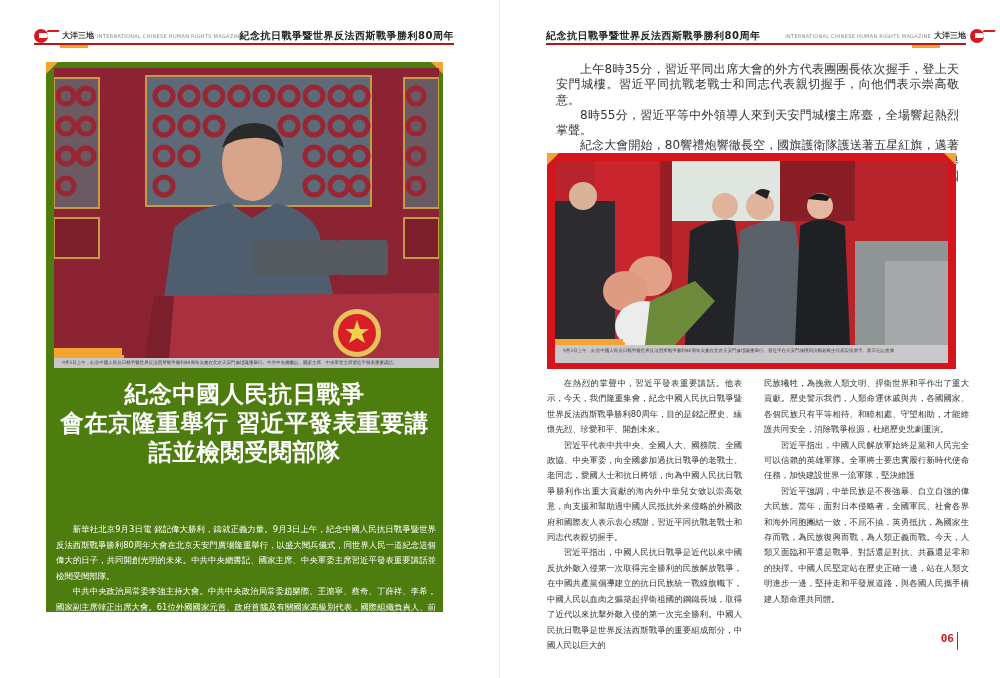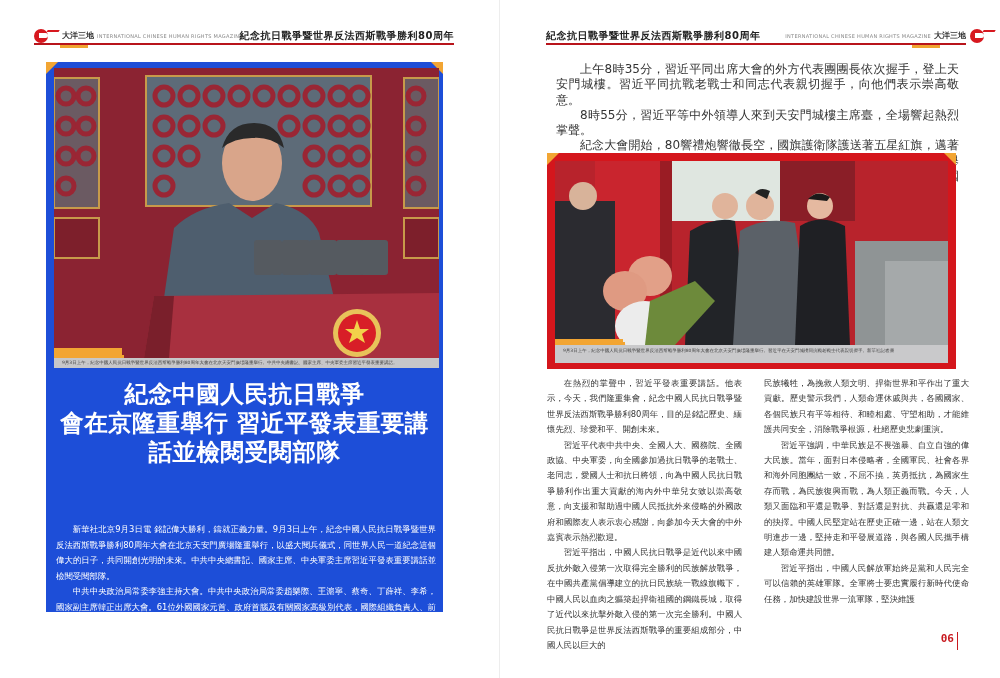--- a/index.html
+++ b/index.html
@@ -26,21 +26,21 @@
   .logo .wing { position: absolute; left: 12px; top: 2px; width: 12px; height: 6px; border-top: 2px solid #d7181f; transform: skewX(-30deg); }
   .brand { position: absolute; top: 1px; font-size: 8px; color: #333; font-weight: bold; white-space: nowrap; }
   .page-left .brand { left: 28px; }
   .page-right .brand { right: 0; }
   .brand-en { font-size: 5px; color: #888; font-weight: normal; letter-spacing: 0.3px; margin: 0 3px; }
   .section-title { position: absolute; top: 0; font-size: 10px; font-weight: bold; color: #222; white-space: nowrap; letter-spacing: 0.5px; }
   .page-left .section-title { right: 0; }
   .page-right .section-title { left: 0; }
 
   
-  .red-panel { position: absolute; left: 46px; top: 62px; width: 397px; height: 550px; background: #1d4ed8; }
+  .red-panel { position: absolute; left: 46px; top: 62px; width: 397px; height: 550px; background: #4d7c0f; }
   .corner { position: absolute; width: 0; height: 0; }
   .corner.tl { left: 0; top: 0; border-top: 12px solid #f2a533; border-right: 12px solid transparent; }
   .corner.tr { right: 0; top: 0; border-top: 12px solid #f2a533; border-left: 12px solid transparent; }
   .photo-main { position: absolute; left: 8px; top: 6px; width: 385px; height: 290px; overflow: hidden; background: #8e2631; }
   .photo-caption-bar { position: absolute; left: 8px; top: 296px; width: 385px; height: 10px; background: #c7c7c9; font-size: 4.5px; color: #444; padding: 2px 8px; white-space: nowrap; overflow: hidden; }
   .photo-caption-orange { position: absolute; left: 8px; top: 293px; width: 70px; height: 3px; background: #f2a533; }
   .headline { position: absolute; left: 0; top: 318px; width: 397px; text-align: center; color: #fff; font-weight: bold; font-size: 23.5px; line-height: 29px; letter-spacing: 0.5px; }
   .lead { position: absolute; left: 10px; top: 460px; width: 380px; color: #fff; font-size: 8.4px; line-height: 15.5px; text-align: justify; }
   .lead p { text-indent: 2em; }
 
@@ -212,23 +212,23 @@
         <path d="M95 140 L140 120 L160 140 L120 184 L90 184Z" fill="#6d8a3b"></path>
         <rect x="0" y="178" width="68" height="6" fill="#f2a533"></rect>
       </svg>
     </div>
     <div class="photo2-orange"></div>
     <div class="photo2-caption">9月3日上午，紀念中國人民抗日戰爭暨世界反法西斯戰爭勝利80周年大會在北京天安門廣場隆重舉行。習近平在天安門城樓同抗戰老戰士代表親切握手。新華社記者攝</div>
   </div>
 
   <div class="col col-1">
     <p>在熱烈的掌聲中，習近平發表重要講話。他表示，今天，我們隆重集會，紀念中國人民抗日戰爭暨世界反法西斯戰爭勝利80周年，目的是銘記歷史、緬懷先烈、珍愛和平、開創未來。</p>
-    <p>習近平代表中共中央、全國人大、國務院、全國政協、中央軍委，向全國參加過抗日戰爭的老戰士、老同志，愛國人士和抗日將領，向為中國人民抗日戰爭勝利作出重大貢獻的海內外中華兒女致以崇高敬意，向支援和幫助過中國人民抵抗外來侵略的外國政府和國際友人表示衷心感謝，向參加今天大會的中外嘉賓表示熱烈歡迎。</p>
+    <p>習近平代表中共中央、全國人大、國務院、全國政協、中央軍委，向全國參加過抗日戰爭的老戰士、老同志，愛國人士和抗日將領，向為中國人民抗日戰爭勝利作出重大貢獻的海內外中華兒女致以崇高敬意，向支援和幫助過中國人民抵抗外來侵略的外國政府和國際友人表示衷心感謝，習近平同抗戰老戰士和同志代表親切握手。</p>
     <p>習近平指出，中國人民抗日戰爭是近代以來中國反抗外敵入侵第一次取得完全勝利的民族解放戰爭，在中國共產黨倡導建立的抗日民族統一戰線旗幟下，中國人民以血肉之軀築起捍衛祖國的鋼鐵長城，取得了近代以來抗擊外敵入侵的第一次完全勝利。中國人民抗日戰爭是世界反法西斯戰爭的重要組成部分，中國人民以巨大的</p>
   </div>
   <div class="col col-2">
     <p style="text-indent:0">民族犧牲，為挽救人類文明、捍衛世界和平作出了重大貢獻。歷史警示我們，人類命運休戚與共，各國國家、各個民族只有平等相待、和睦相處、守望相助，才能維護共同安全，消除戰爭根源，杜絕歷史悲劇重演。</p>
+    <p>習近平指出，中國人民解放軍始終是黨和人民完全可以信賴的英雄軍隊。全軍將士要忠實履行新時代使命任務，加快建設世界一流軍隊，堅決維護</p>
     <p>習近平強調，中華民族是不畏強暴、自立自強的偉大民族。當年，面對日本侵略者，全國軍民、社會各界和海外同胞團結一致，不屈不撓，英勇抵抗，為國家生存而戰，為民族復興而戰，為人類正義而戰。今天，人類又面臨和平還是戰爭、對話還是對抗、共贏還是零和的抉擇。中國人民堅定站在歷史正確一邊，站在人類文明進步一邊，堅持走和平發展道路，與各國人民攜手構建人類命運共同體。</p>
-    <p>習近平指出，中國人民解放軍始終是黨和人民完全可以信賴的英雄軍隊。全軍將士要忠實履行新時代使命任務，加快建設世界一流軍隊，堅決維護</p>
   </div>
 
   <div class="page-num">06</div>
 </div>
 
 </body></html>

